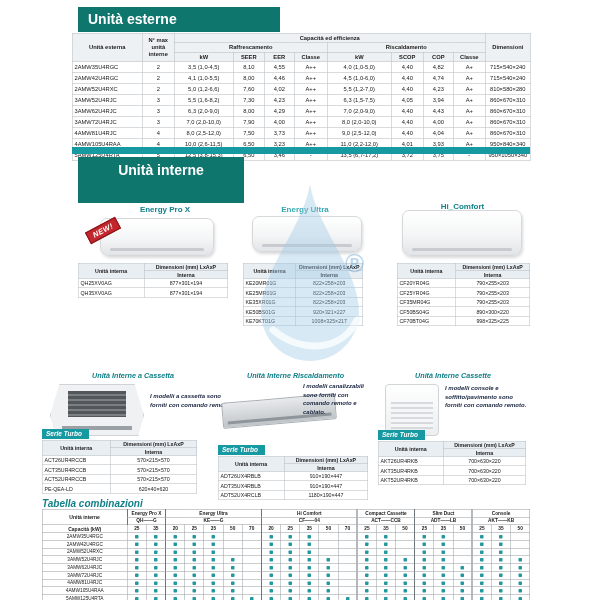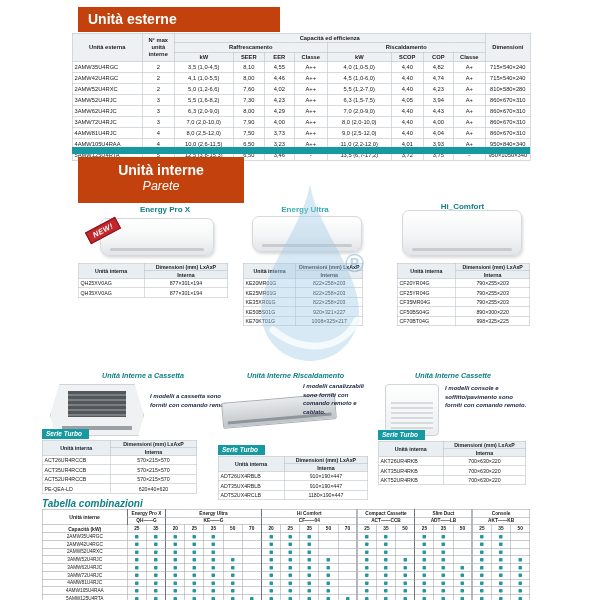--- a/index.html
+++ b/index.html
@@ -1,20 +1,20 @@
 <!DOCTYPE html>
 <html><head>
 <meta charset="utf-8">
 <style>
   html,body{margin:0;padding:0;}
   body{width:600px;height:600px;overflow:hidden;background:#fff;
        font-family:"Liberation Sans","DejaVu Sans",sans-serif;color:#1a1a1a;position:relative;}
   .abs{position:absolute;}
   
-  .banner{background:#c2410c;color:#fff;box-sizing:border-box;}
+  .banner{background:#0f766e;color:#fff;box-sizing:border-box;}
   #banner-outdoor{left:78px;top:7px;width:202px;height:25px;font-size:14px;font-weight:bold;
        padding:4px 0 0 10px;}
   #divider{left:72px;top:147px;width:458px;height:7px;background:#1799a1;}
   #banner-indoor{left:78px;top:157px;width:166px;height:46px;text-align:center;padding-top:5px;}
   #banner-indoor .l1{font-size:14px;font-weight:bold;}
   #banner-indoor .l2{font-size:12.5px;font-style:italic;margin-top:1px;}
   
   .scale{transform:scale(.5);transform-origin:0 0;}
   
   #outdoor-wrap{left:72px;top:33px;width:458px;height:112px;}
@@ -234,21 +234,20 @@
           <td class="">950×1050×340</td>
         </tr>
       </tbody>
   </table>
 </div>
 
 <div class="abs" id="divider"></div>
 
 <div class="abs banner" id="banner-indoor">
   <div class="l1">Unità interne</div>
-  <div class="l2">Parete</div>
 </div>
 
 <div class="abs ptitle" style="left:95px;top:205px;width:140px;">Energy Pro X</div>
 <div class="abs ptitle light" style="left:240px;top:205px;width:130px;">Energy Ultra</div>
 <div class="abs ptitle" style="left:395px;top:202px;width:135px;">Hi_Comfort</div>
 
 <div class="abs wallunit" style="left:100px;top:218px;width:112px;height:36px;"></div>
 <div class="abs newbadge" style="left:86px;top:224px;">NEW!</div>
 <div class="abs wallunit" style="left:252px;top:216px;width:108px;height:34px;"></div>
 <div class="abs wallunit" style="left:402px;top:210px;width:118px;height:44px;"></div>
@@ -352,21 +351,21 @@
           <td>890×300×220</td>
         </tr>
         <tr>
           <td>CF70BT04G</td>
           <td>998×325×225</td>
         </tr>
       </tbody>
     </table>
 </div>
 
-<div class="abs stitle" style="left:48px;top:371px;width:190px;">Unità Interne a Cassetta</div>
+<div class="abs stitle" style="left:38px;top:371px;width:190px;">Unità Interne a Cassetta</div>
 <div class="abs stitle" style="left:218px;top:371px;width:155px;">Unità Interne Riscaldamento</div>
 <div class="abs stitle" style="left:378px;top:371px;width:150px;">Unità Interne Cassette</div>
 
 <div class="abs cassette" style="left:50px;top:384px;width:92px;height:50px;">
   <div class="grille"></div>
   <div class="slot"></div>
 </div>
 <div class="abs desc" style="left:150px;top:392px;width:82px;">I modelli a cassetta sono forniti con comando remoto.</div>
 
 <div class="abs duct" style="left:222px;top:398px;width:112px;height:24px;"></div>

